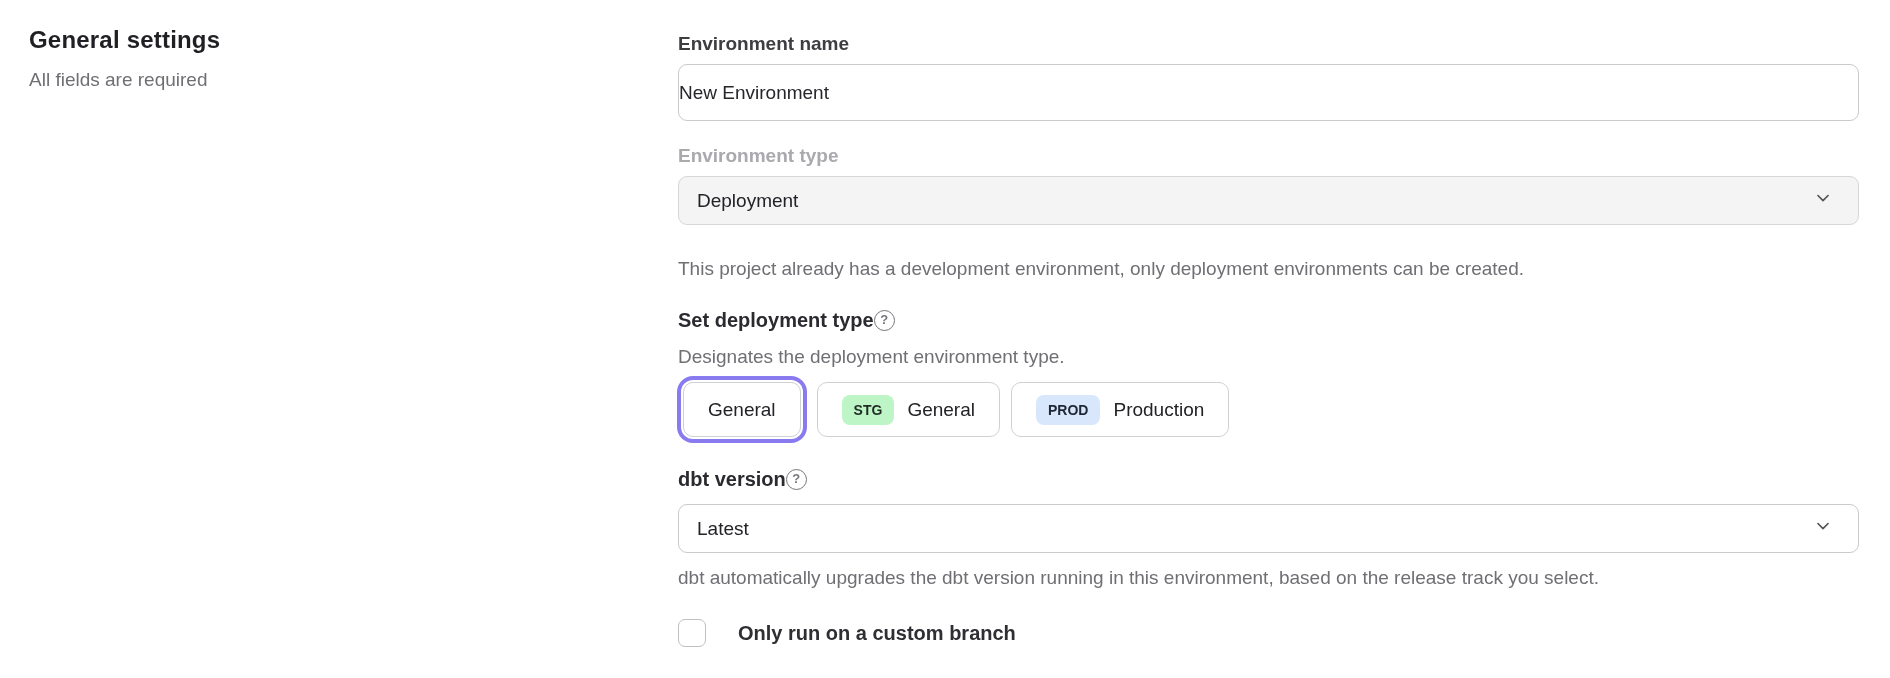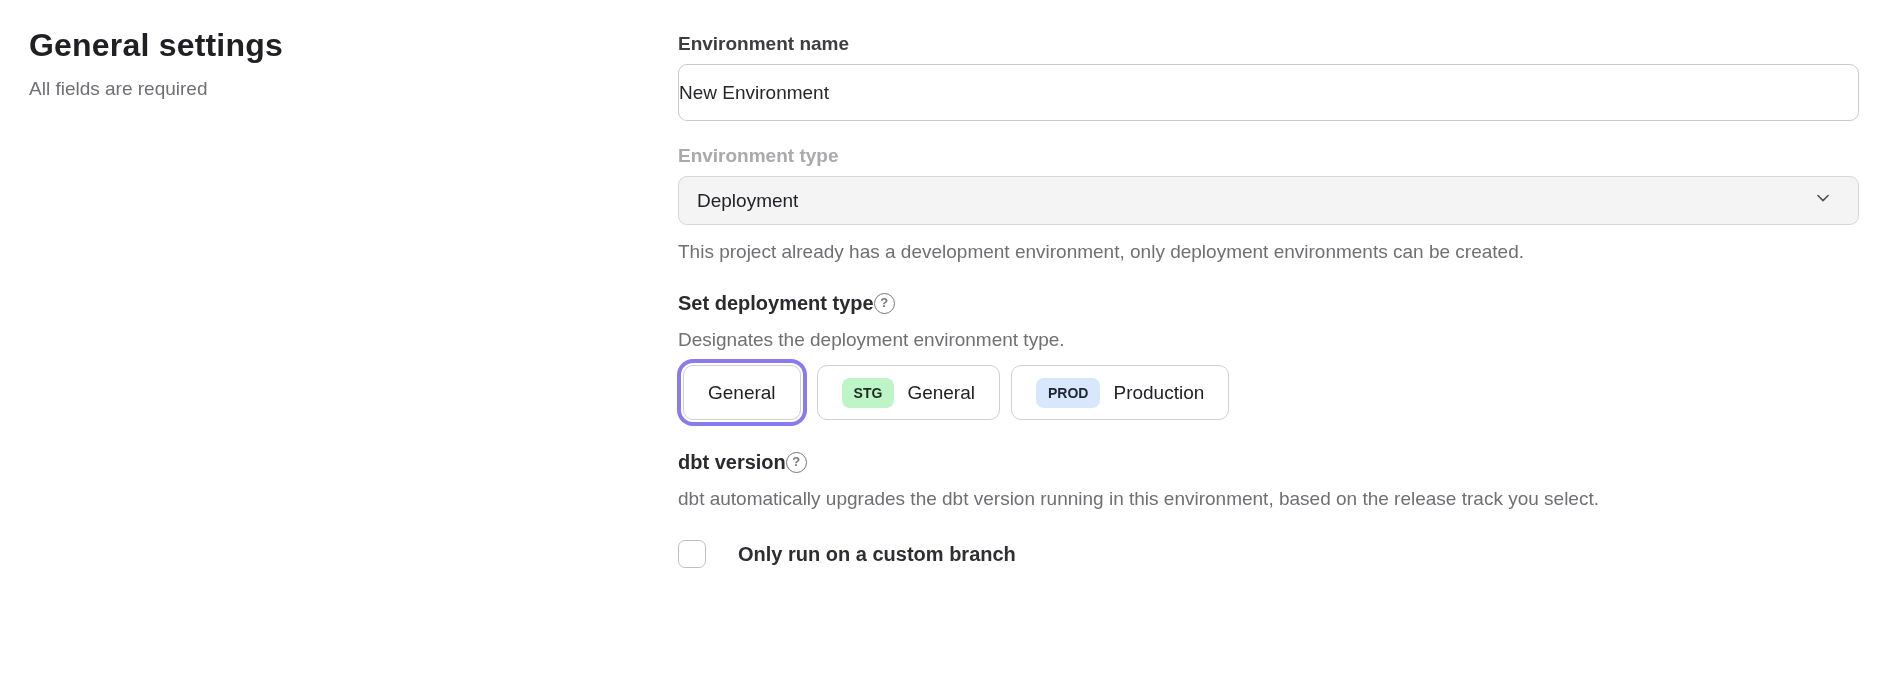--- a/index.html
+++ b/index.html
@@ -7,21 +7,21 @@
     width: 1890px; height: 678px;
     background: #ffffff;
     font-family: "Liberation Sans", "DejaVu Sans", sans-serif;
     color: var(--text_primary, #26262b);
     overflow: hidden;
   }
 
   
   .left-col { position: absolute; left: 29px; top: 26px; }
   .page-title {
-    font-size: 32px; font-weight: 700; letter-spacing: 0.2px;
+    font-size: 24px; font-weight: 700; letter-spacing: 0.2px;
     color: #1f1f24; line-height: 1.2;
   }
   .page-subtitle {
     margin-top: 14px; font-size: 19px;
     color: var(--text_secondary, #6f6f74);
   }
 
   
   .form-col { position: absolute; left: 678px; top: 0; width: 1181px; }
 
@@ -58,21 +58,21 @@
     padding: 0 18px; font-size: 19px; color: #222227; cursor: pointer;
   }
   .select.disabled {
     background: var(--disabled_bg, #f4f4f5);
     border-color: #d7d7da; cursor: default;
   }
   .select .select-value { flex: 1; }
   .select .chev { flex: none; margin-right: 8px; }
 
   .helper-text {
-    margin-top: 15px; font-size: 19px; line-height: 24px;
+    margin-top: 32px; font-size: 19px; line-height: 24px;
     color: var(--text_secondary, #6f6f74);
   }
 
   .field-desc {
     margin-top: 14px; font-size: 19px;
     color: var(--text_secondary, #6f6f74);
   }
 
   .mt-24 { margin-top: 24px; }
   .mt-27 { margin-top: 27px; }
@@ -150,20 +150,28 @@
     <button class="type-btn">
       <span class="badge badge-prod">PROD</span>
       <span>Production</span>
     </button>
   </div>
 
   <div class="section-label mt-30">
     <span>dbt version</span>
     <span class="help-icon">?</span>
   </div>
+  <div class="select" style="margin-top:13px">
+    <span class="select-value">Latest</span>
+    <span class="chev">
+      <svg width="18" height="18" viewBox="0 0 16 16" fill="none">
+        <path d="M3.5 5.8 L8 10.3 L12.5 5.8" stroke="#55555a" stroke-width="1.5" stroke-linecap="round" stroke-linejoin="round"></path>
+      </svg>
+    </span>
+  </div>
   <div class="helper-text" style="margin-top:13px">dbt automatically upgrades the dbt version running in this environment, based on the release track you select.</div>
 
   <div class="checkbox-row">
     <div class="checkbox"></div>
     <div class="checkbox-label">Only run on a custom branch</div>
   </div>
 
 </div>
 
 </body></html>

